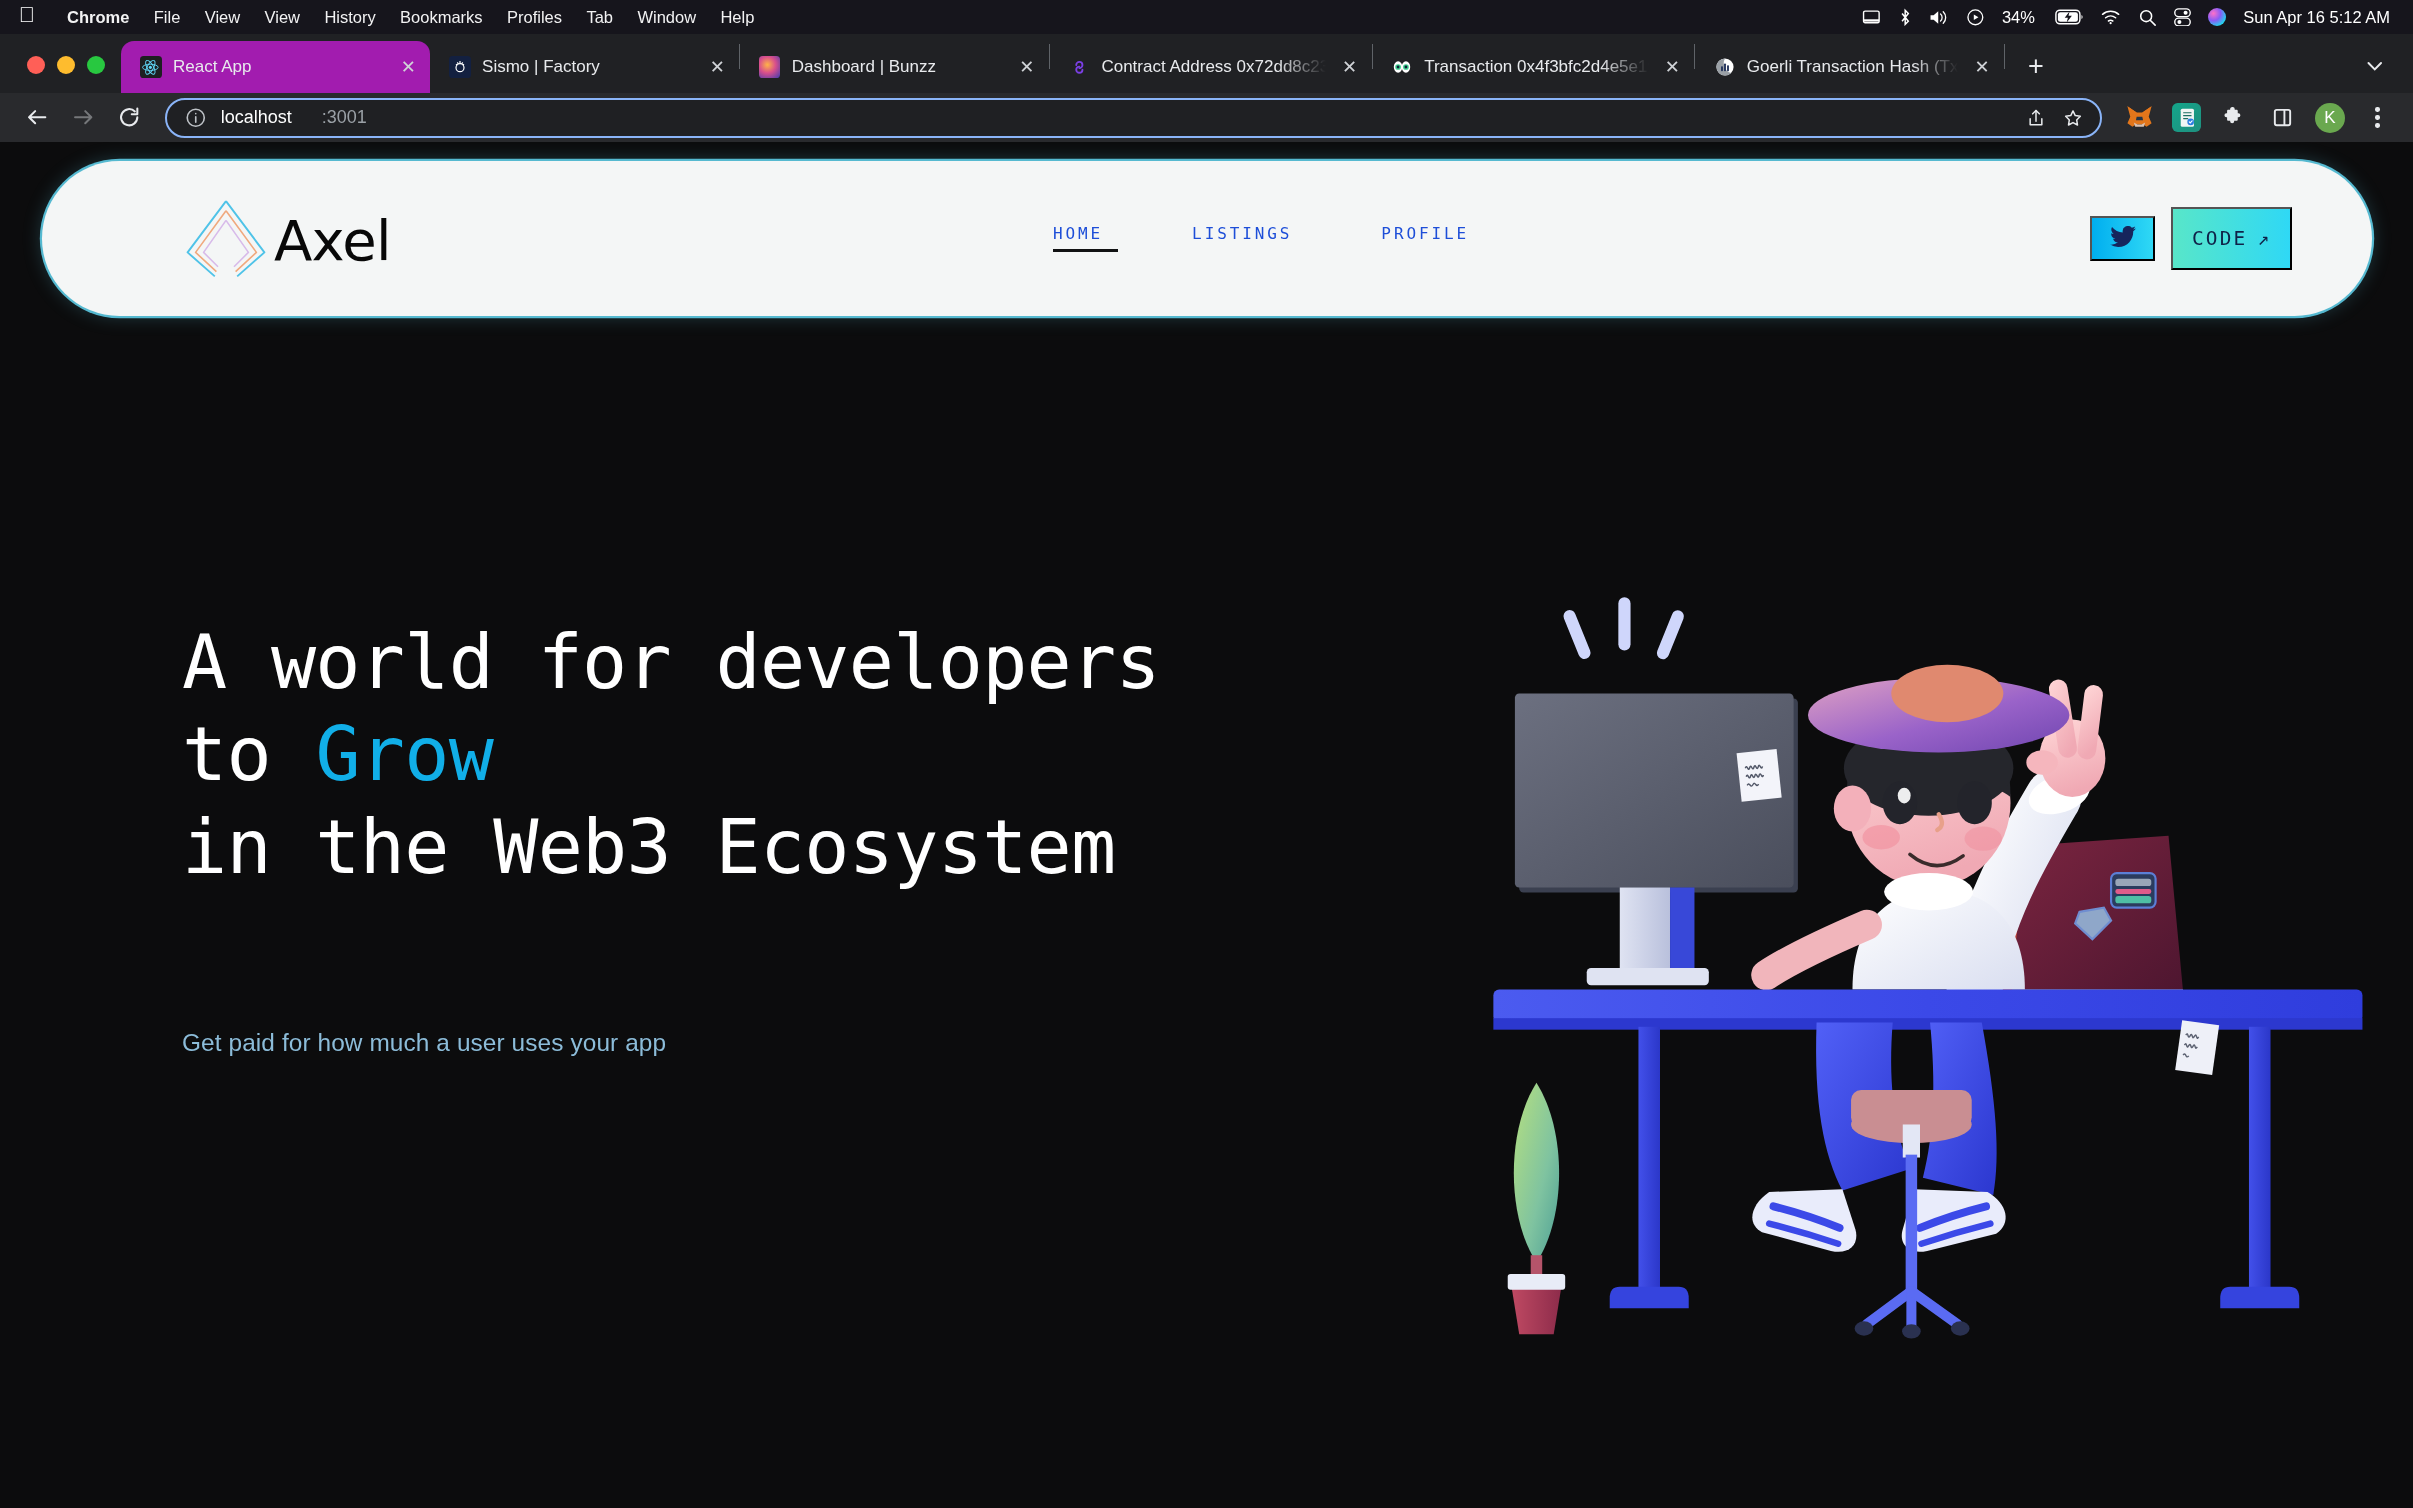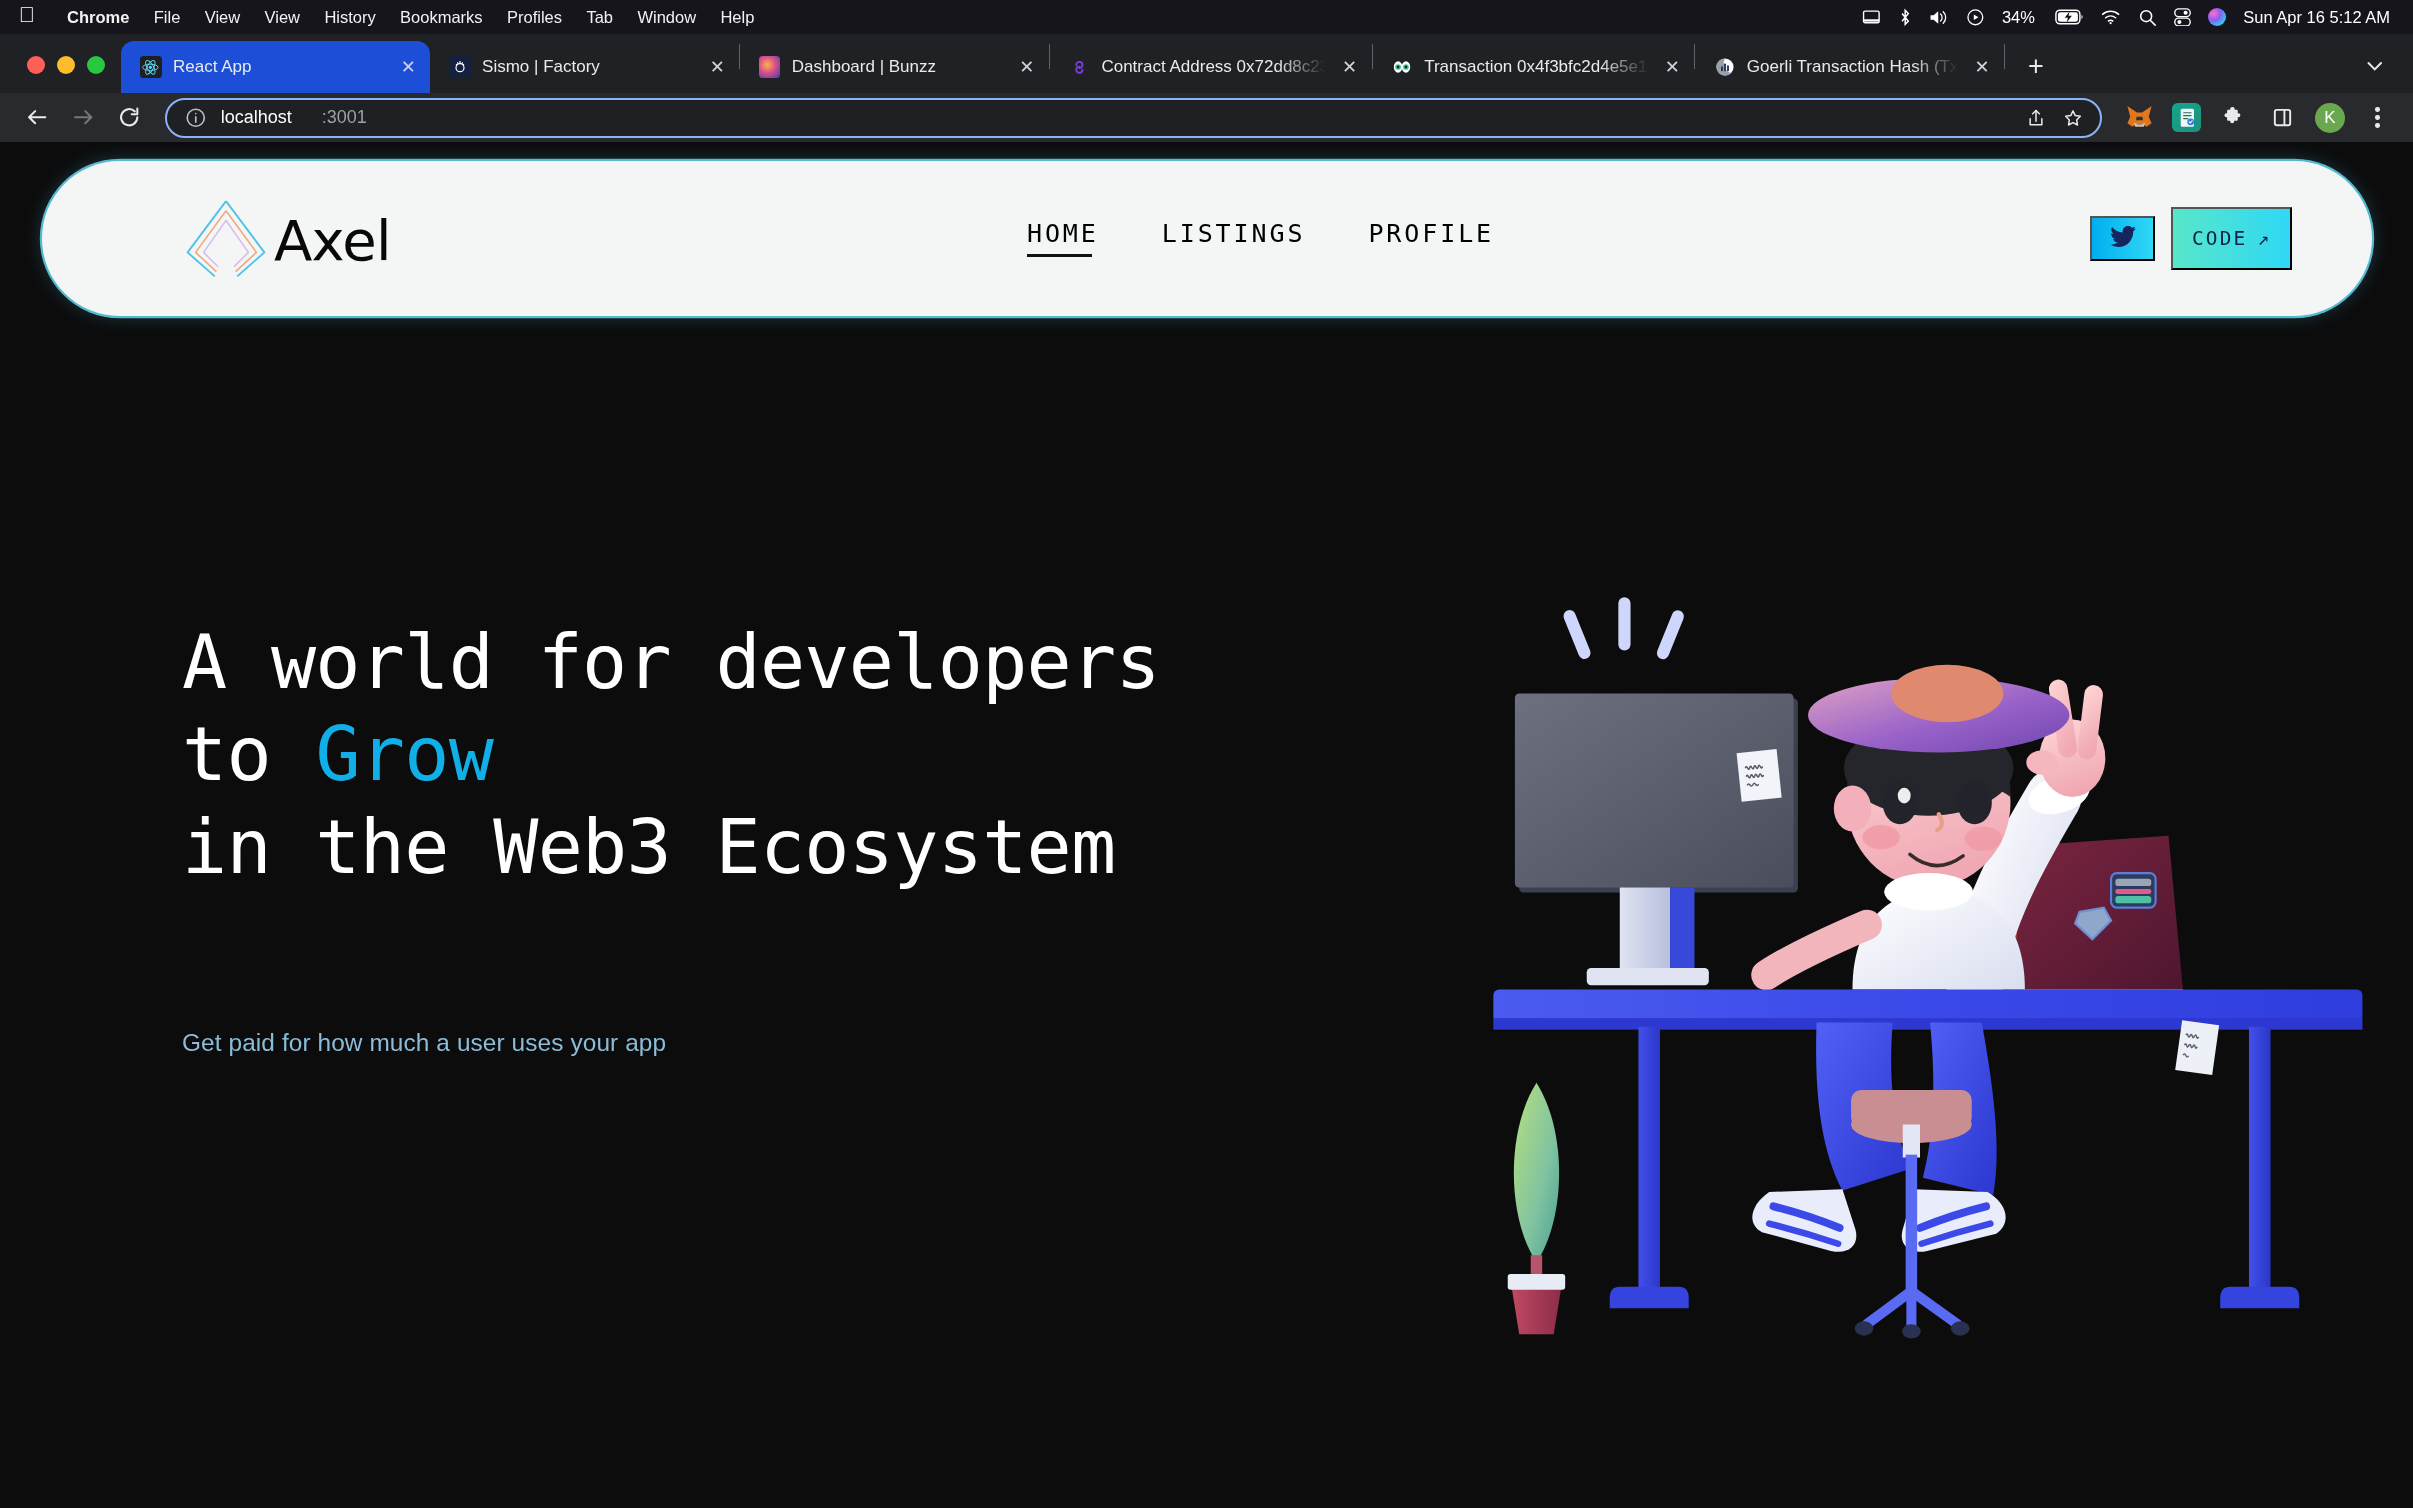--- a/index.html
+++ b/index.html
@@ -47,21 +47,21 @@
 
   .tab {
     position: relative;
     height: 52px;
     display: flex; align-items: center;
     gap: 11.5px;
     padding: 0 10px 0 18.7px;
     min-width: 0;
   }
   .tab.active {
-    background: #1d4ed8;
+    background: #a21caf;
     border-radius: 13px 13px 0 0;
     margin-top: 32px;
   }
   .tab .favicon {
     width: 21.5px; height: 21.5px; flex: 0 0 21.5px;
     border-radius: 3.6px;
     display: flex; align-items: center; justify-content: center;
     font-size: 13px; overflow: hidden;
   }
   .tab .title {
@@ -157,22 +157,22 @@
   .brand-mark { width: 96px; height: 96px; flex: 0 0 96px; }
   .brand-name {
     font-family: "DejaVu Sans", sans-serif;
     font-size: 56px; font-weight: 400; color: #080808;
     letter-spacing: -0.7px; line-height: 1;
     position: relative; top: 2.9px; margin-left: -4.3px;
   }
   .site-nav { display: flex; align-items: center; gap: 63px; margin-left: 636px; }
   .nav-link {
     font-family: "DejaVu Sans Mono", monospace;
-    font-size: 25px; letter-spacing: 2.9px; color: #000000;
-    padding-bottom: 8.6px; position: relative;
+    font-size: 16px; letter-spacing: 2.9px; color: #1d4ed8;
+    padding-bottom: 8.6px; position: relative; margin-left: 26px;
   }
   .nav-link.active::after {
     content: ""; position: absolute; left: 0; bottom: 0;
     width: 65px; height: 2.9px; background: #111213;
   }
   .header-actions { display: flex; align-items: center; gap: 16px; margin-left: auto; }
   .btn-twitter {
     width: 65px; height: 45px;
     background: linear-gradient(90deg, #00AEEF 0%, #2FD8F5 100%);
     display: flex; align-items: center; justify-content: center;

